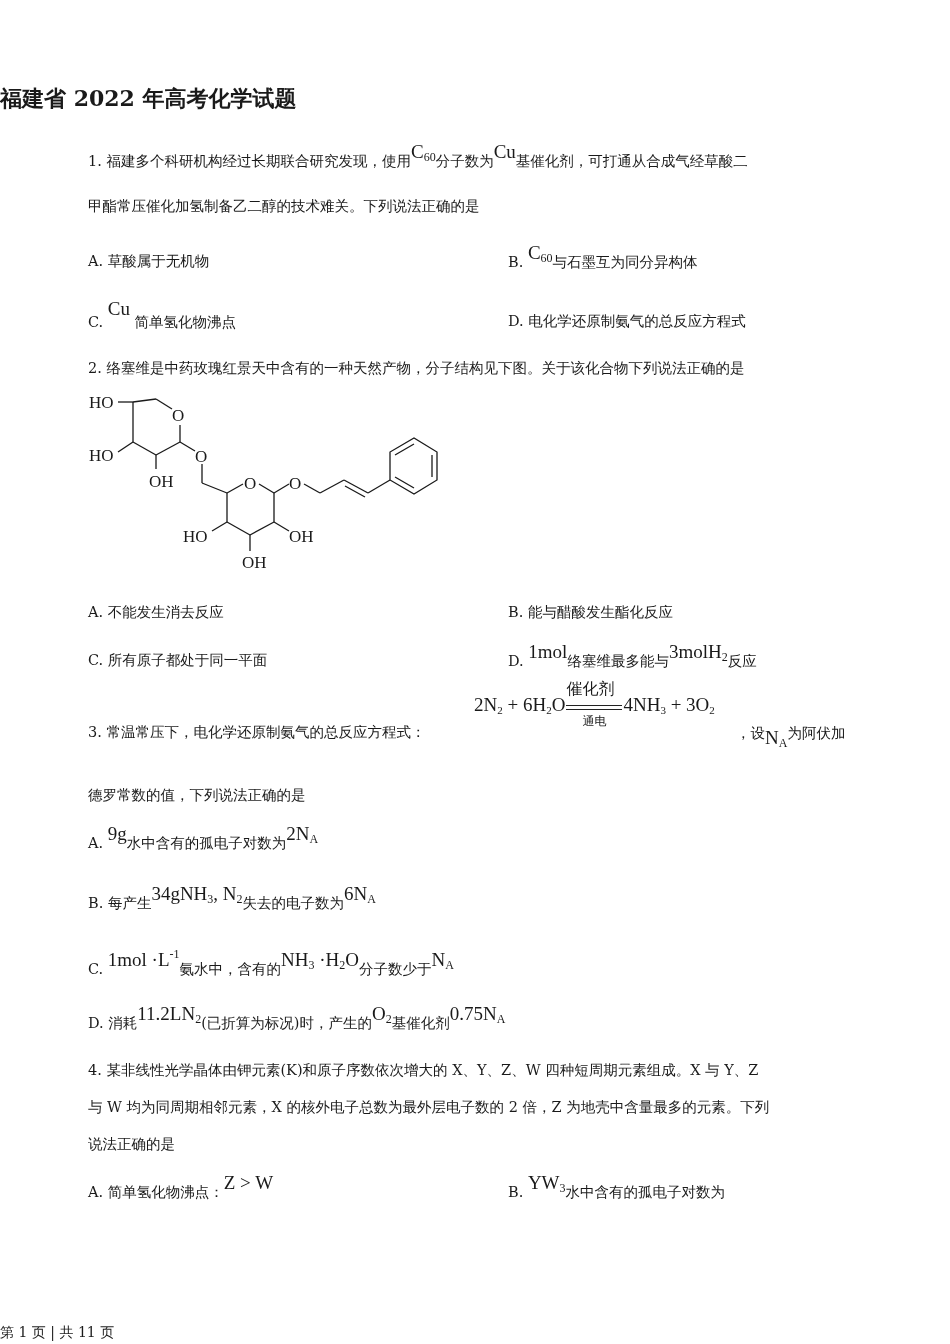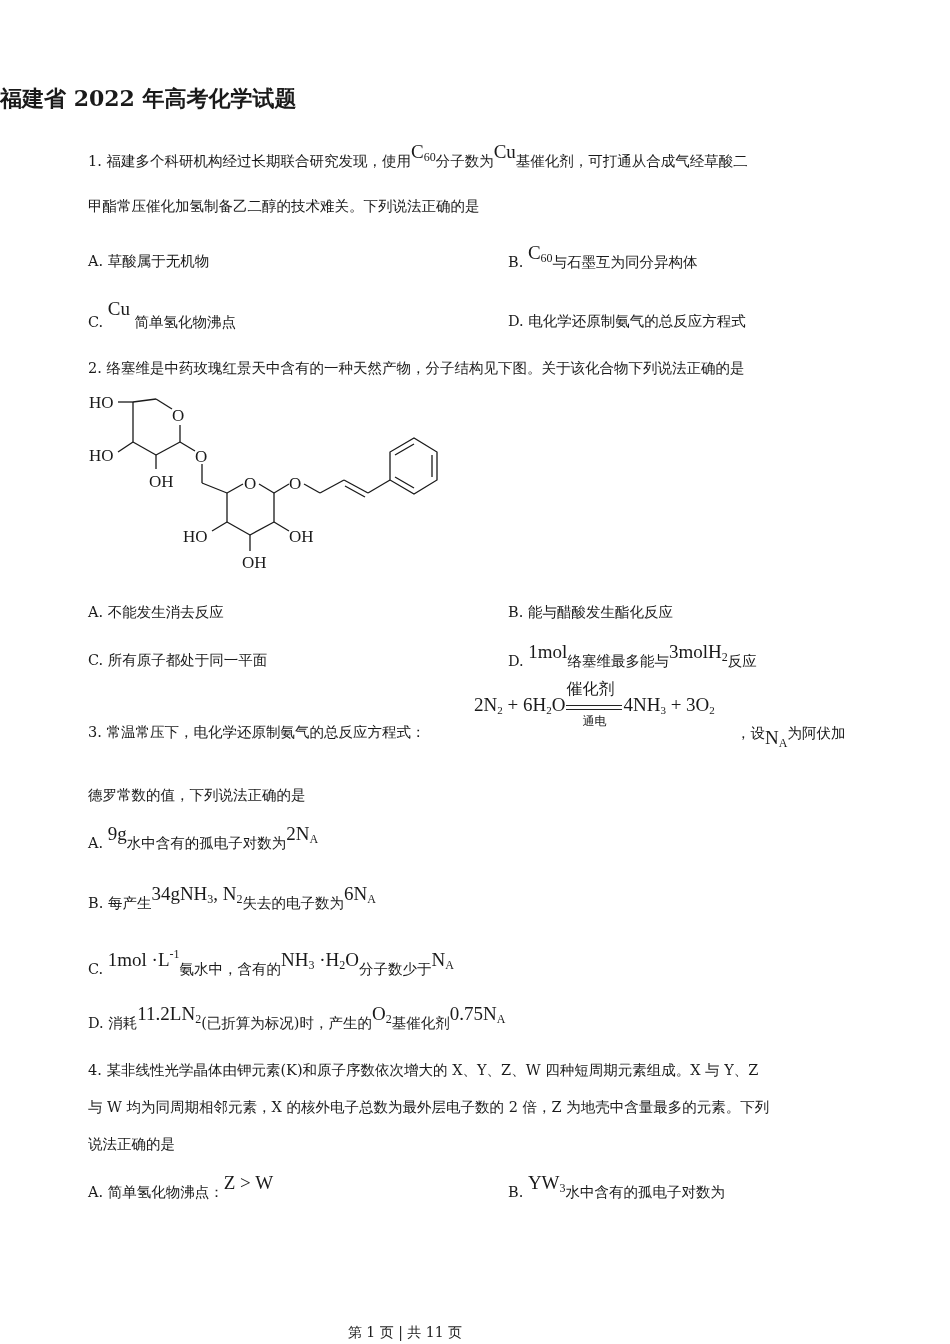--- a/index.html
+++ b/index.html
@@ -12,21 +12,21 @@
   .m { font-family: "Liberation Serif", serif; font-size: 19px; position: relative; top: -8px; }
   .m sub, .m sup { font-size: 12px; }
   .m sub { vertical-align: -3px; }
   .m sup { vertical-align: 8px; }
   .eq { position: absolute; left: 474px; top: 694px; font-family: "Liberation Serif", serif; font-size: 19px; white-space: nowrap; }
   .eq .arrow { display: inline-block; position: relative; width: 56px; text-align: center; vertical-align: middle; margin: 0 1px; }
   .eq .arrow .top { position: absolute; top: -24px; left: 0; width: 56px; text-align: left; font-family: "DejaVu Sans", sans-serif; font-size: 16px; }
   .eq .arrow .bot { position: absolute; top: 10px; left: 0; width: 56px; text-align: center; font-family: "DejaVu Sans", sans-serif; font-size: 12px; }
   .eq .arrow .bars { display: block; height: 3px; border-top: 1px solid #222; border-bottom: 1px solid #222; margin-top: 2px; }
   .eq sub { font-size: 11px; vertical-align: -3px; }
-  .footer { position: absolute; top: 1324px; left: 0; width: 810px; text-align: center; font-size: 14px; font-family: "DejaVu Serif", serif; }
+  .footer { position: absolute; top: 1324px; left: 0; width: 810px; text-align: left; font-size: 14px; font-family: "DejaVu Serif", serif; }
   svg.mol { position: absolute; left: 80px; top: 385px; }
   svg.mol text { font-family: "Liberation Serif", serif; font-size: 17px; fill: #1a1a1a; }
 </style>
 </head>
 <body>
 
 <div class="page-title">福建省 2022 年高考化学试题</div>
 
 <div class="line" style="top:150px">
   <span>1.</span>

